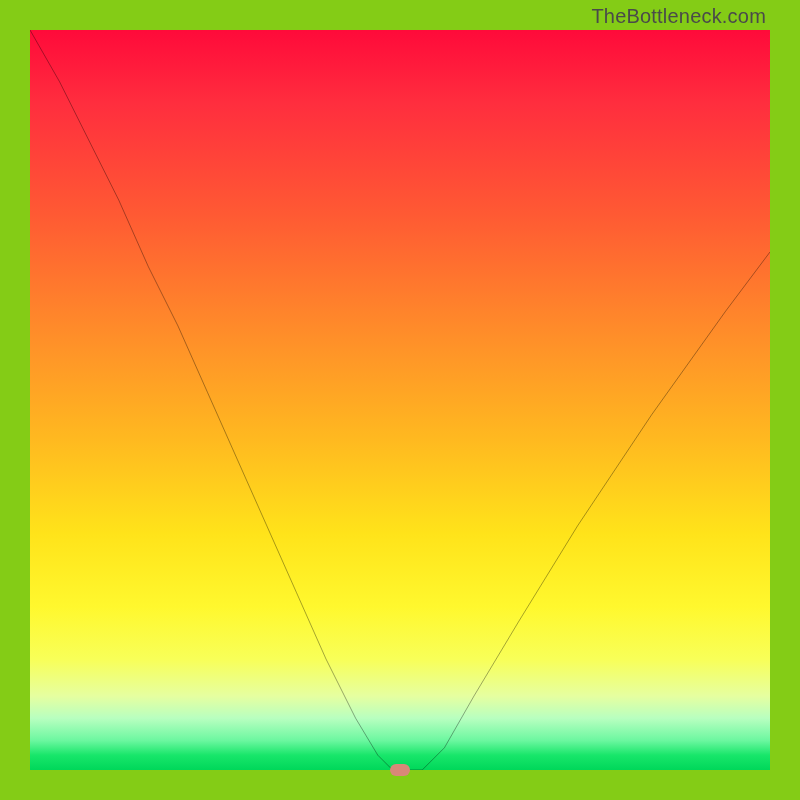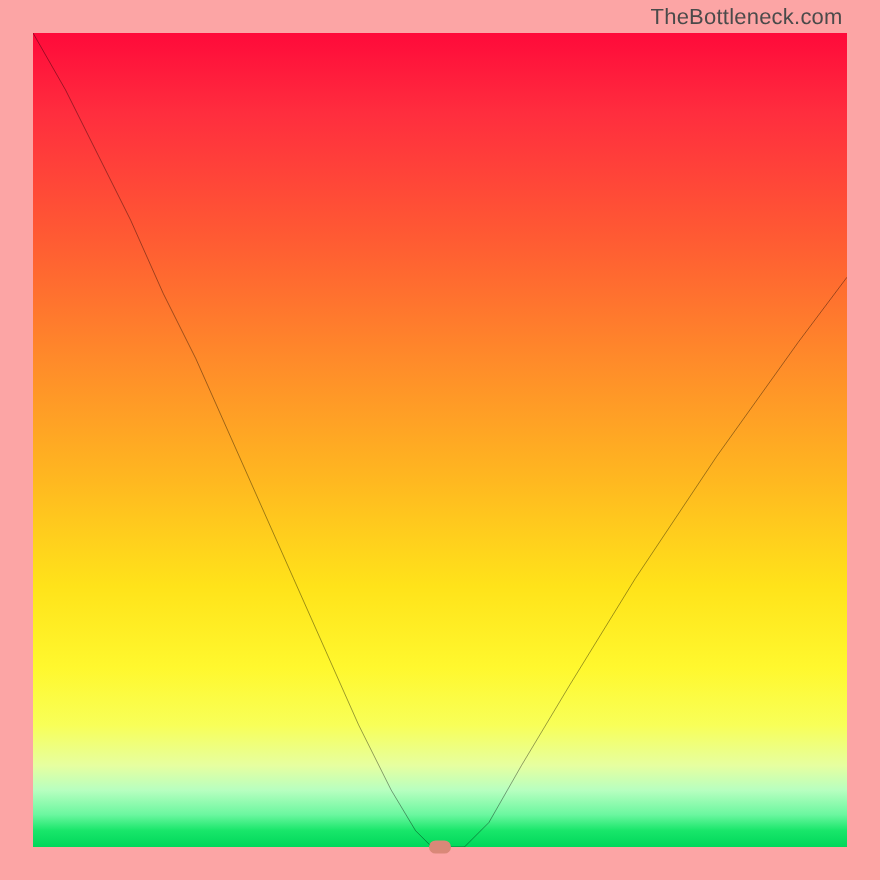--- a/index.html
+++ b/index.html
@@ -7,21 +7,21 @@
     padding: 0;
     width: 800px;
     height: 800px;
     background: #000;
     overflow: hidden;
   }
   .frame {
     position: relative;
     width: 800px;
     height: 800px;
-    background: #fca5a5;
+    background: #84cc16;
   }
   .plot-area {
     position: absolute;
     left: 30px;
     top: 30px;
     width: 740px;
     height: 740px;
   }
   .gradient-bg {
     position: absolute;

